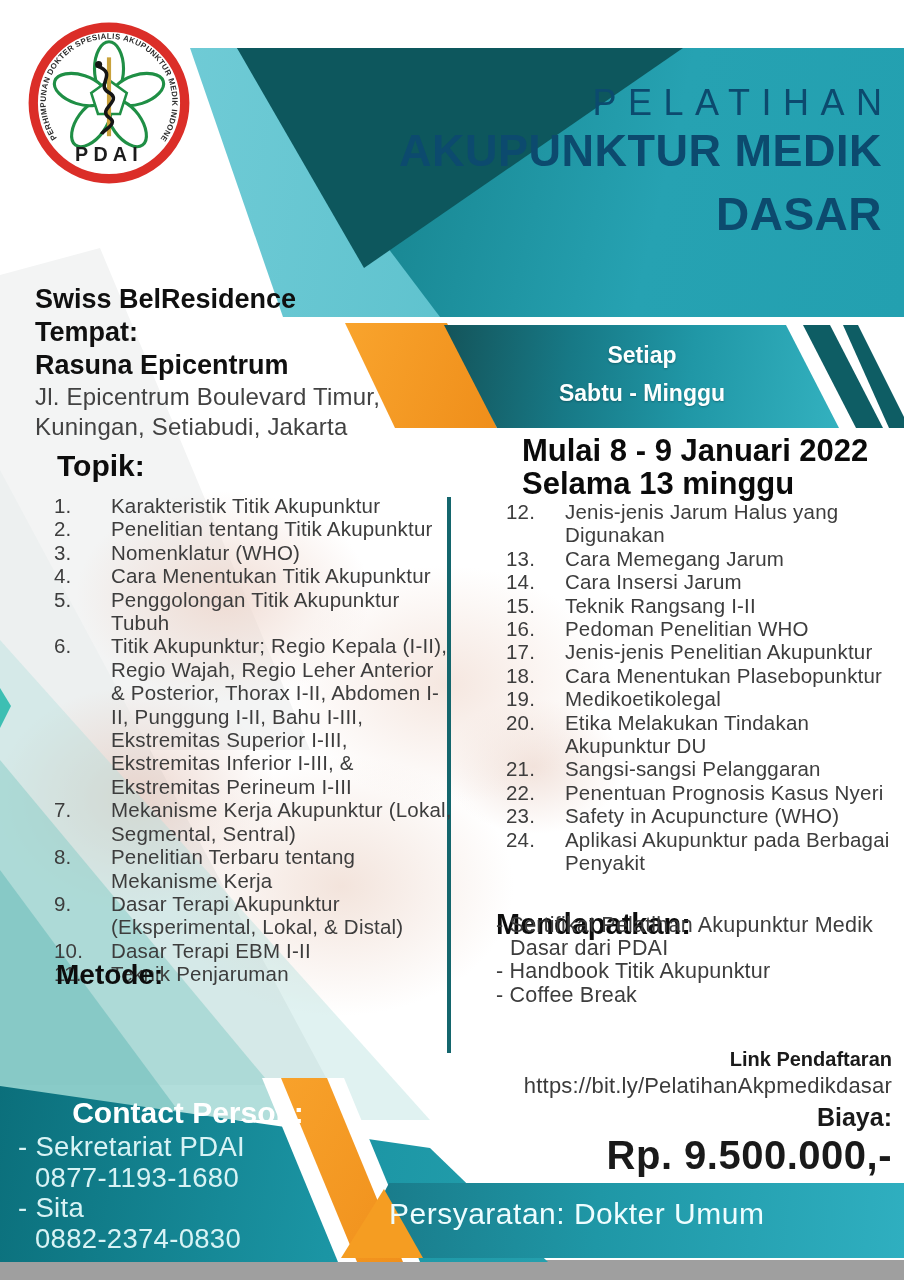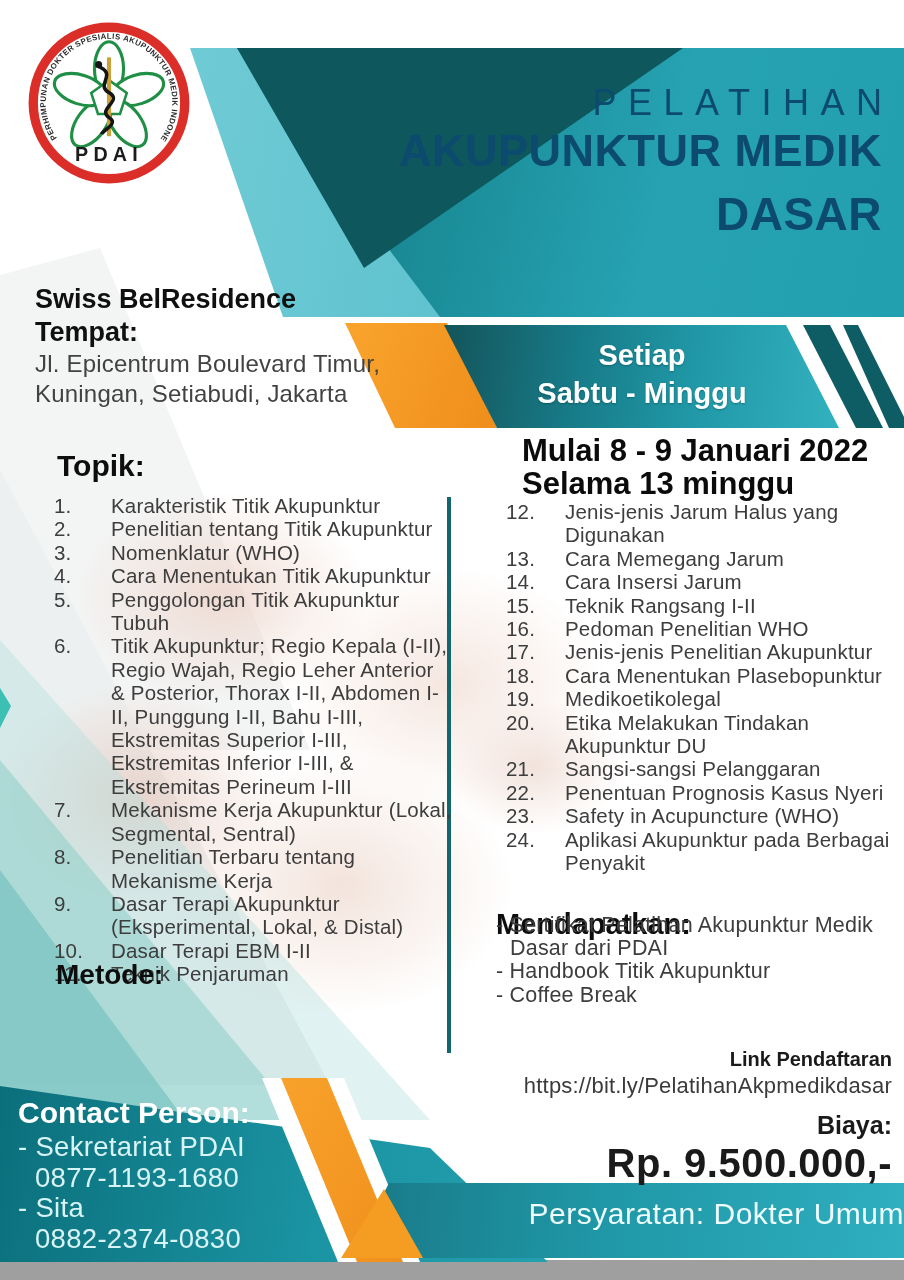--- a/index.html
+++ b/index.html
@@ -63,45 +63,45 @@
     clip-path:polygon(54px 0,93px 69px,11px 69px);}
   
   .title-block{left:360px;top:82px;width:522px;text-align:right;color:#0c4a6e;}
   .eyebrow{font-size:36px;font-weight:400;letter-spacing:.32em;margin-right:-0.32em;white-space:nowrap;}
   .title1{font-size:45px;font-weight:700;margin-top:1px;white-space:nowrap;letter-spacing:.5px;}
   .title2{font-size:46px;font-weight:700;margin-top:10px;letter-spacing:.5px;}
   .venue{left:35px;top:283px;width:390px;color:#101010;}
   .venue .b{font-size:27px;font-weight:700;line-height:33px;}
   .venue .r{font-size:24px;font-weight:400;line-height:30px;color:#424242;letter-spacing:.2px;}
   .banner-text{left:444px;top:336px;width:396px;text-align:center;color:#fdffff;
-    font-size:29px;font-weight:700;line-height:38px;text-shadow:0 1px 2px rgba(0,40,45,.35);}
+    font-size:23px;font-weight:700;line-height:38px;text-shadow:0 1px 2px rgba(0,40,45,.35);}
   .sched{left:522px;top:434px;color:#0b0b0b;font-size:31px;font-weight:700;line-height:33px;}
   .h-topik{left:57px;top:449px;font-size:30px;font-weight:700;color:#0d0d0d;}
   .tlist{color:#3d3d3d;font-size:20.5px;line-height:23.4px;letter-spacing:.2px;}
   .tlist-l{left:54px;top:494px;width:398px;}
   .tlist-r{left:506px;top:500px;width:400px;}
   .titem{display:flex;}
   .tn{flex:0 0 43px;}
   .tlist-l .tn{flex:0 0 41px;}
   .tt{flex:1;margin-left:16px;}
   .h-benefit{left:496px;top:908px;font-size:29px;font-weight:700;color:#0d0d0d;}
   .benefits{left:496px;top:914px;width:396px;color:#3d3d3d;font-size:21.5px;line-height:23.2px;letter-spacing:.2px;}
   .benefits div{padding-left:14px;text-indent:-14px;}
   .h-metode{left:56px;top:959px;font-size:28px;font-weight:700;color:#0d0d0d;}
   .metode{left:58px;top:994px;color:#3c3c3c;font-size:23.5px;line-height:26.5px;letter-spacing:.2px;}
   .reg{left:420px;top:1046px;width:472px;text-align:right;color:#1a1a1a;}
   .reg-link{font-size:20px;font-weight:600;line-height:26px;}
   .reg-url{font-size:22px;font-weight:400;line-height:28px;color:#3b3b3b;letter-spacing:.2px;}
-  .reg-biaya{font-size:25px;font-weight:700;line-height:31px;margin-top:10px;}
+  .reg-biaya{font-size:25px;font-weight:700;line-height:31px;margin-top:2px;}
   .reg-fee{font-size:40px;font-weight:700;line-height:44px;letter-spacing:.5px;}
   .contact{left:18px;top:1094px;width:340px;}
-  .contact .h{font-size:30px;font-weight:700;color:#ffffff;line-height:38px;}
+  .contact .h{font-size:30px;font-weight:700;color:#ffffff;line-height:38px;text-align:center;}
   .contact .l{font-size:27.5px;color:#d8f3f5;line-height:30.5px;letter-spacing:.3px;}
   .contact .ind{padding-left:17px;}
-  .persy-text{left:389px;top:1197px;width:515px;text-align:right;color:#eefdff;
+  .persy-text{left:389px;top:1197px;width:515px;text-align:left;color:#eefdff;
     font-size:30px;letter-spacing:.5px;}
   .logo{left:26px;top:20px;width:166px;height:166px;}
 </style>
 </head>
 <body>
 
 <div class="poster">
 
   <div class="abs facet1"></div>
   <div class="abs facet2"></div>
@@ -155,20 +155,21 @@
 
   <div class="abs title-block">
     <div class="eyebrow">PELATIHAN</div>
     <div class="title1">AKUPUNKTUR MEDIK</div>
     <div class="title2">DASAR</div>
   </div>
 
   <div class="abs venue">
     <div class="b">Swiss BelResidence</div>
     <div class="b">Tempat:</div>
+    <div class="b">Rasuna Epicentrum</div>
     <div class="r">Jl. Epicentrum Boulevard Timur,</div>
     <div class="r">Kuningan, Setiabudi, Jakarta</div>
   </div>
 
   <div class="abs banner-text">
     <div>Setiap</div>
     <div>Sabtu - Minggu</div>
   </div>
   <div class="abs sched">
     <div>Mulai 8 - 9 Januari 2022</div>

